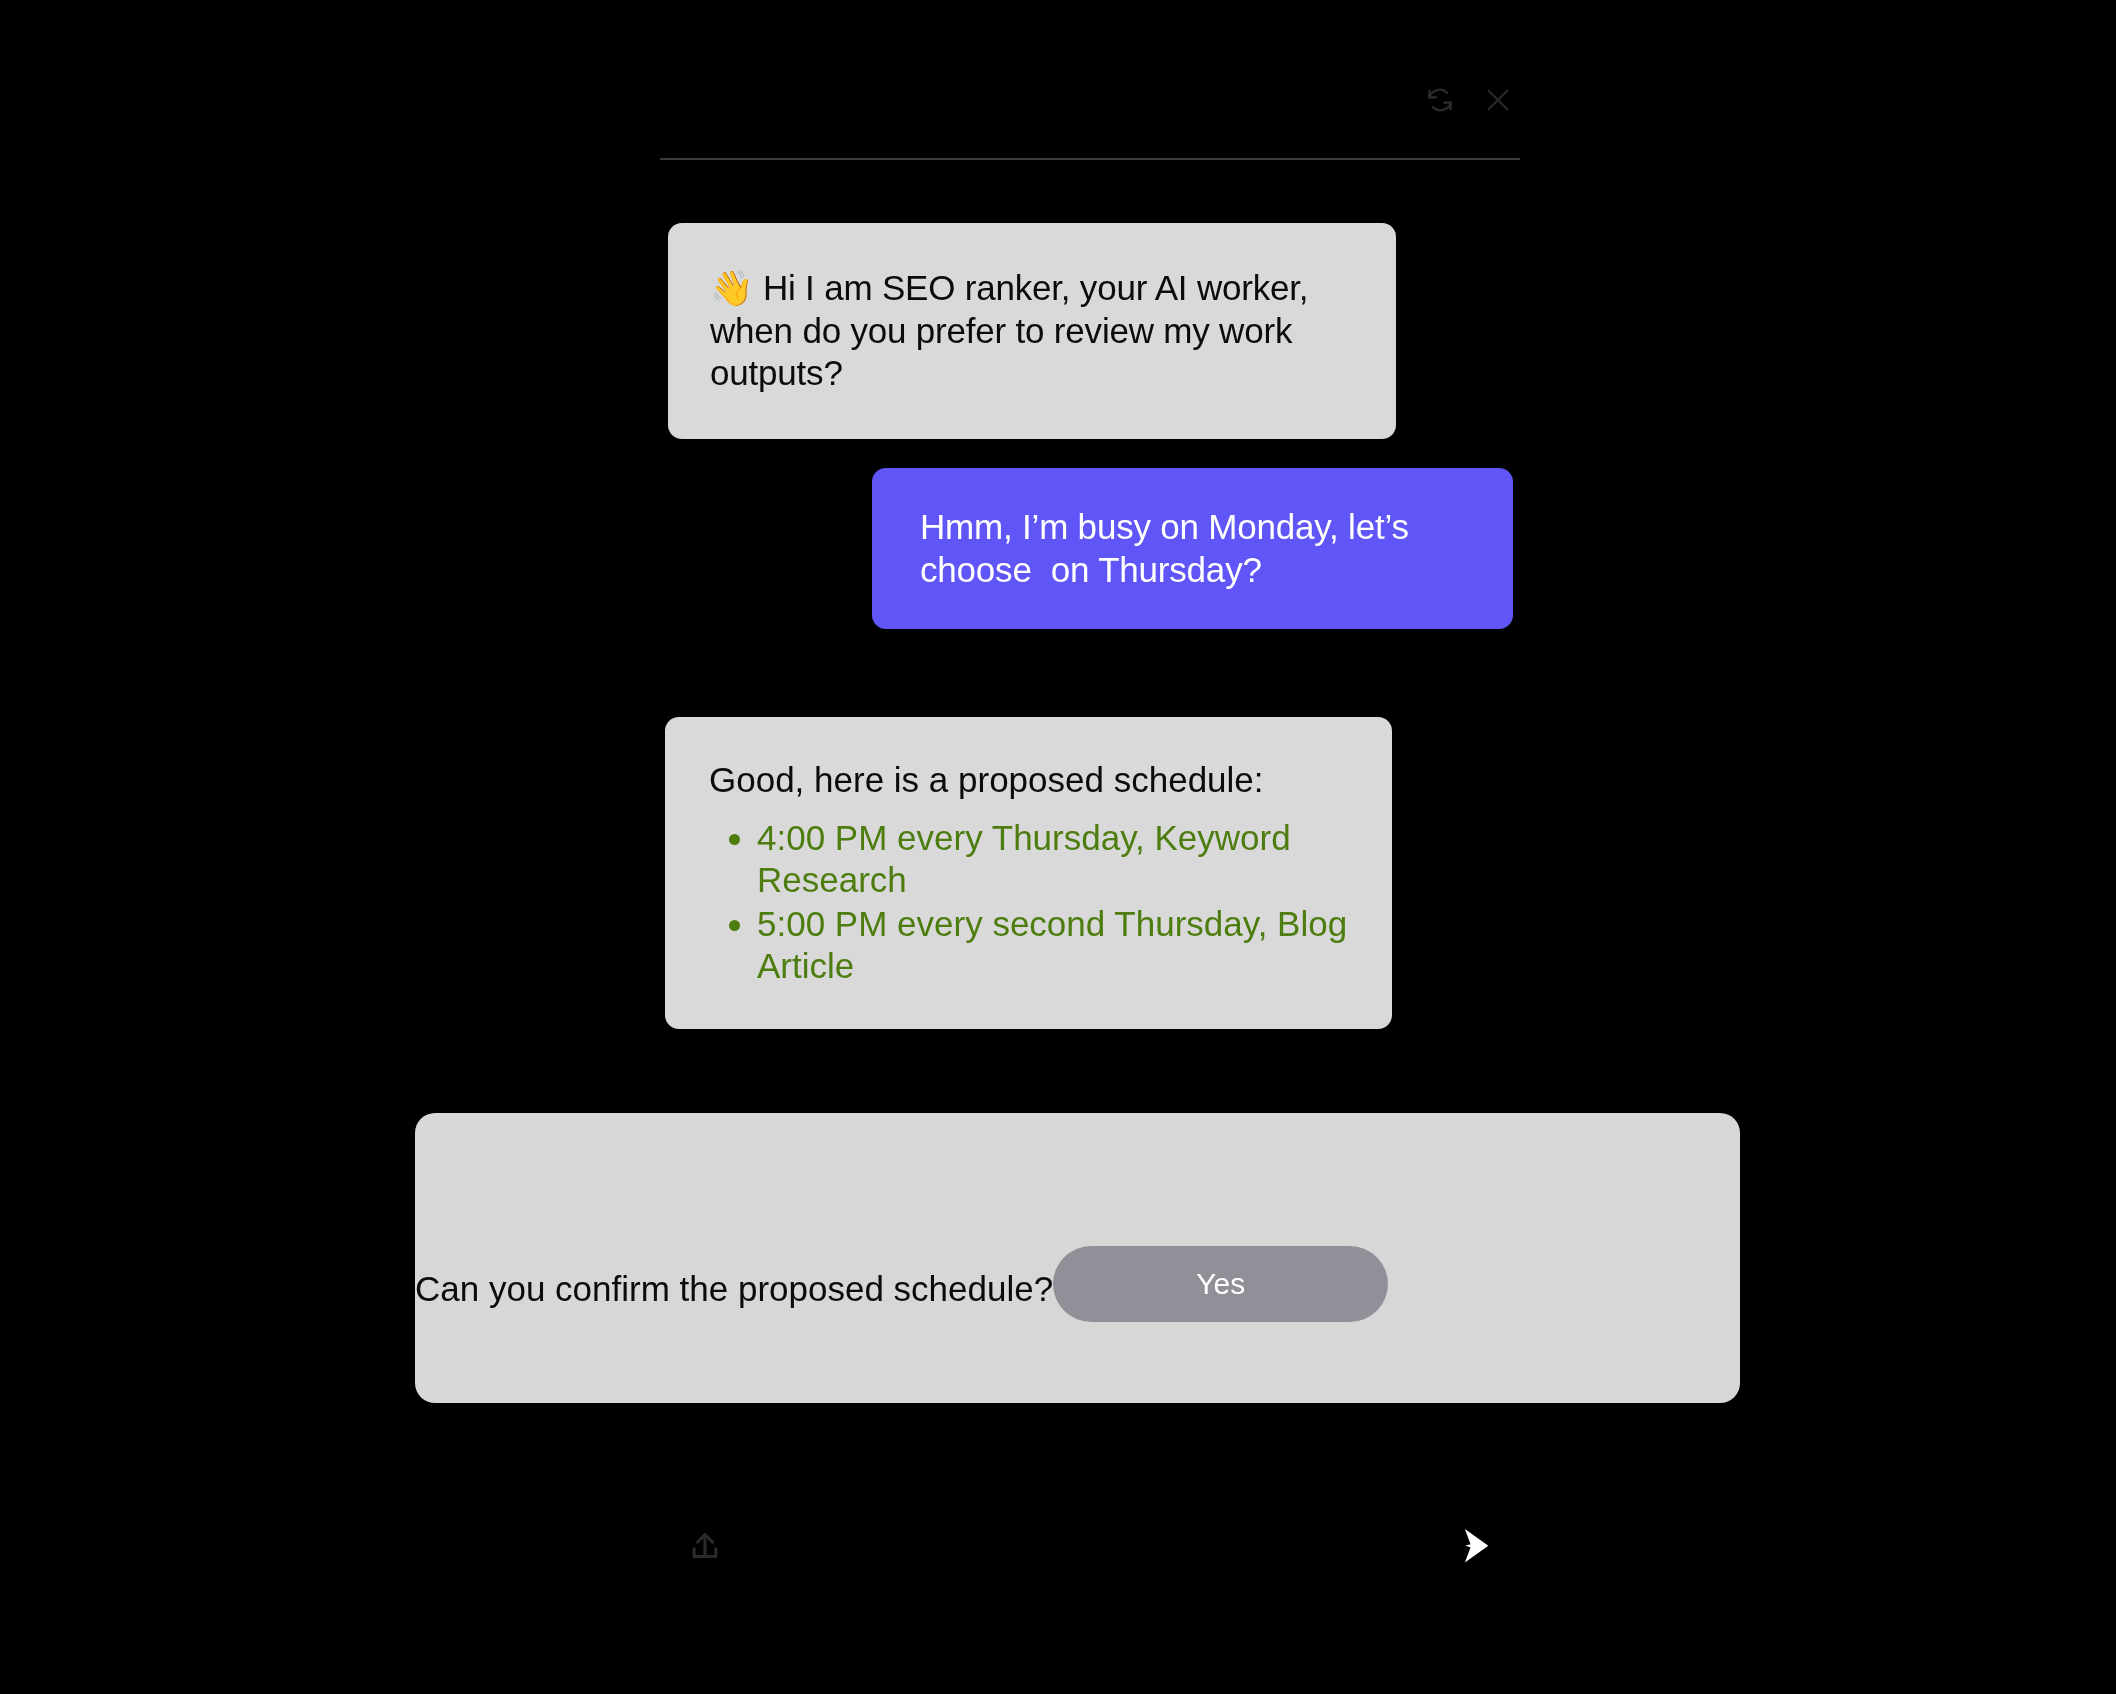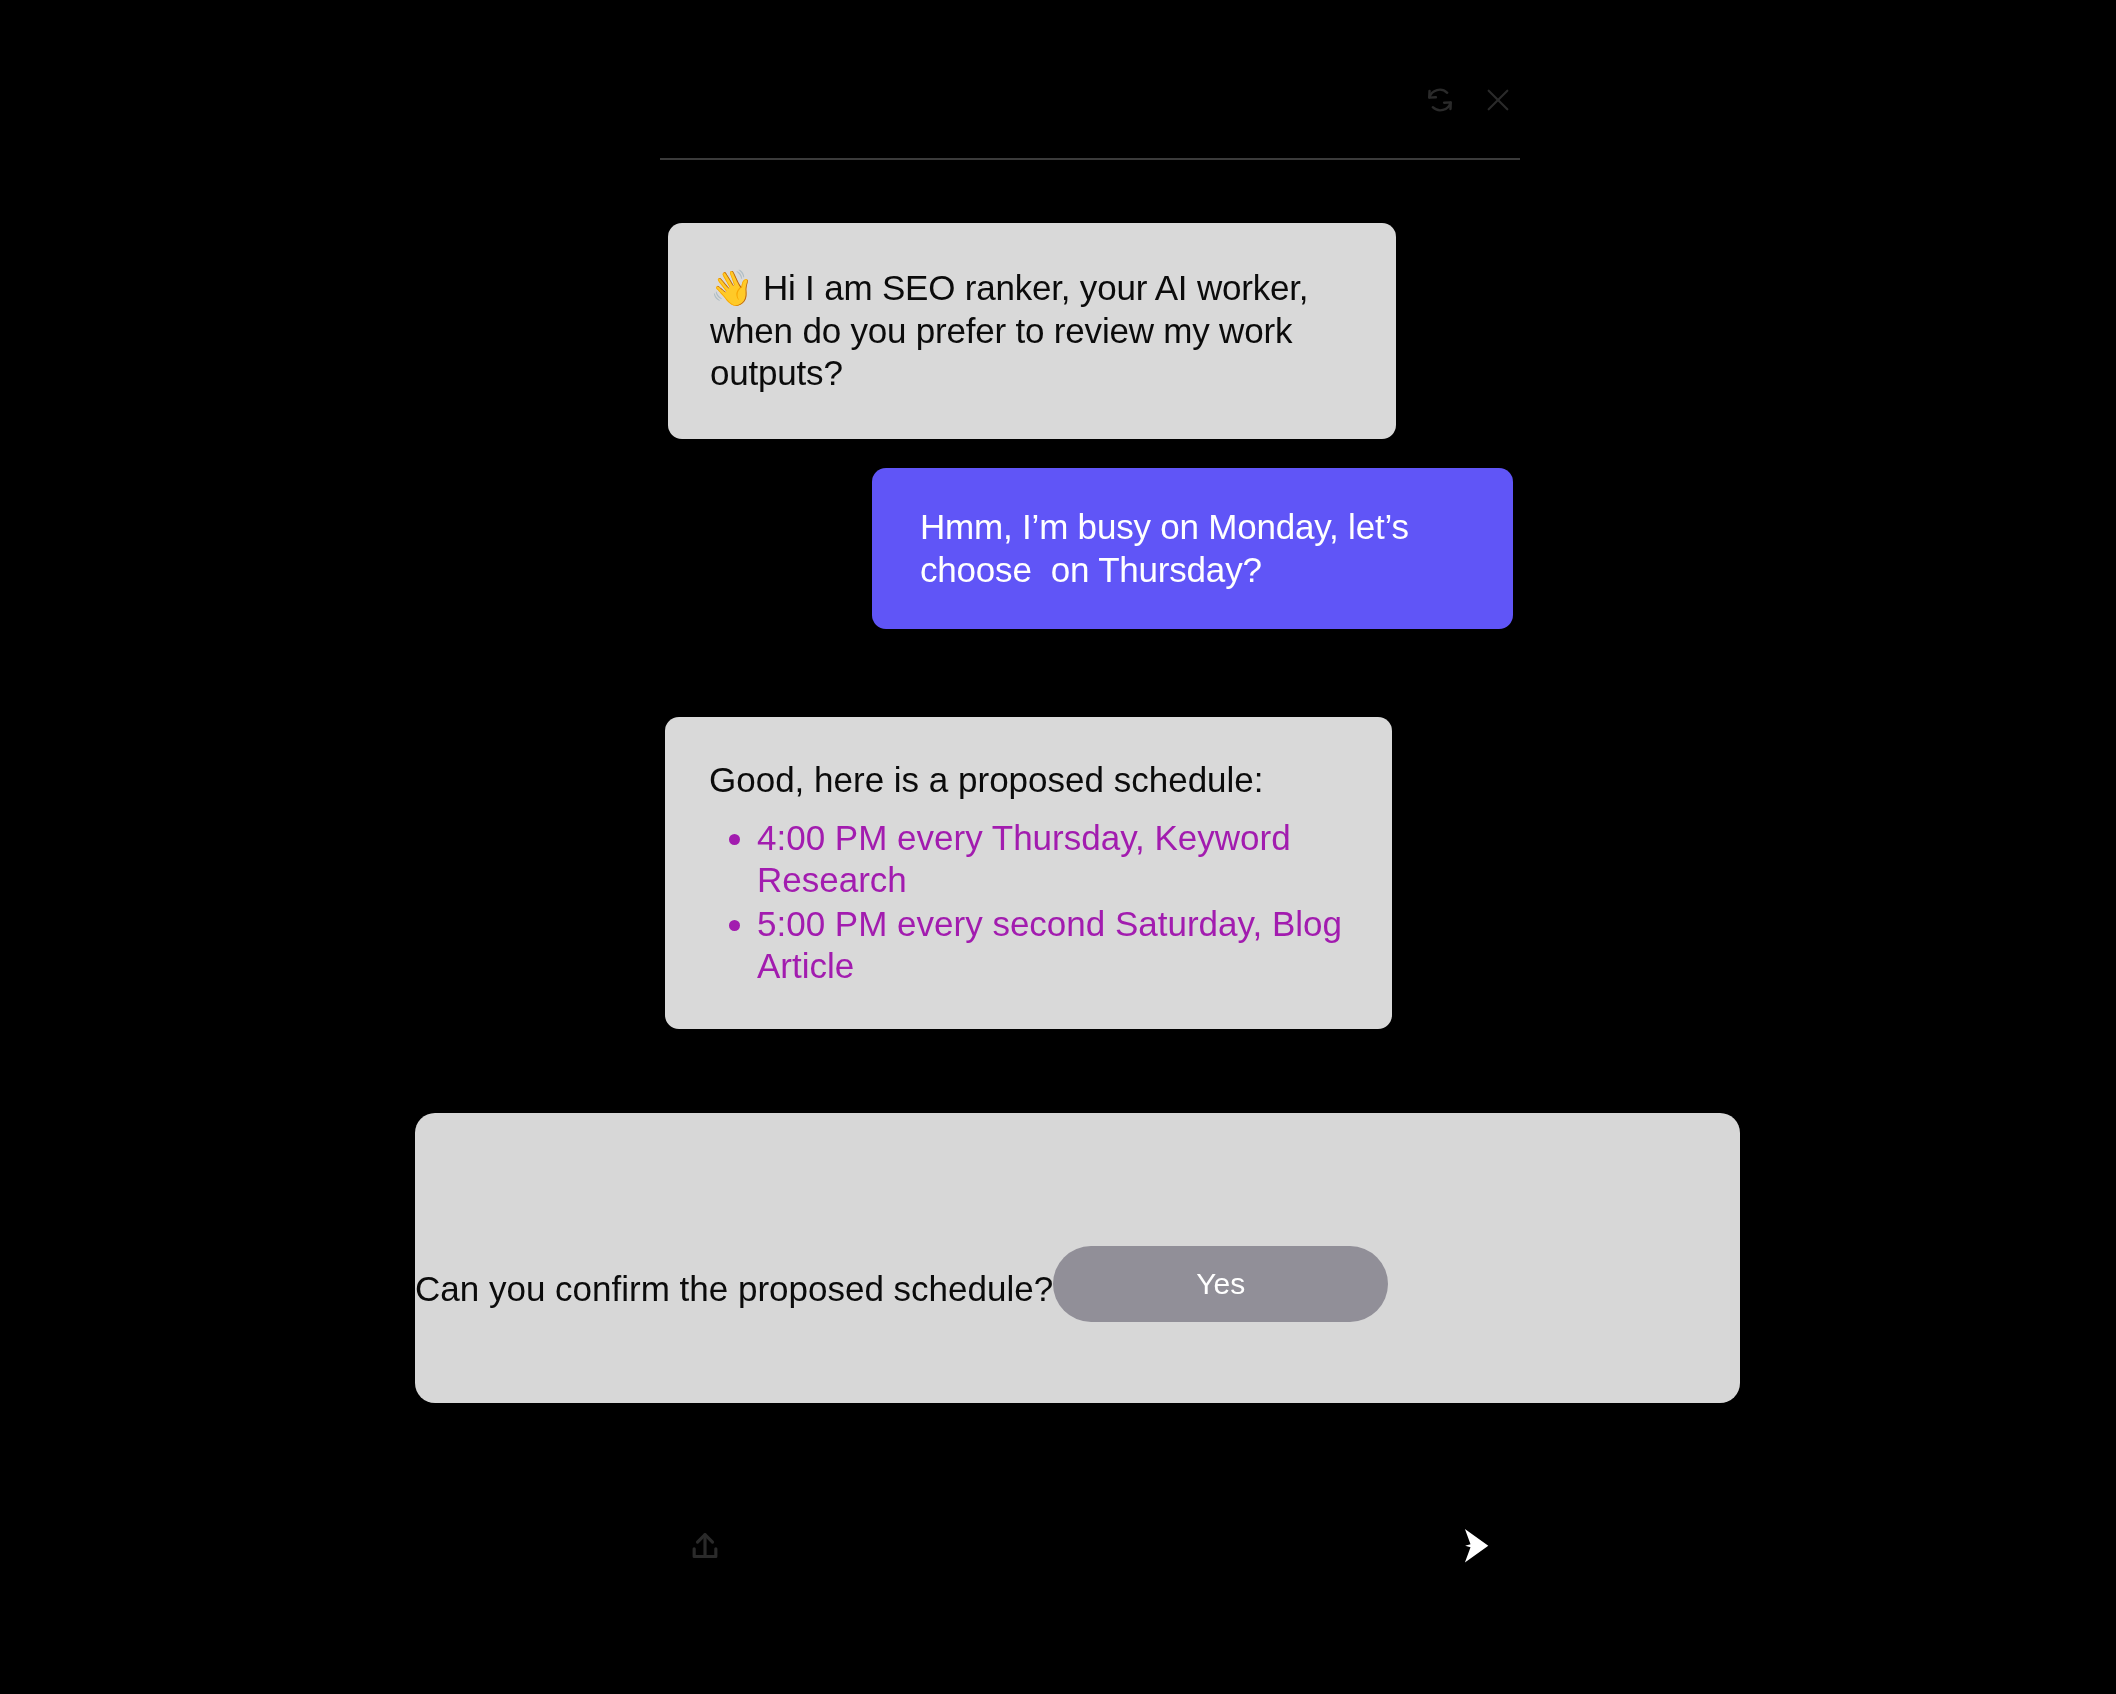--- a/index.html
+++ b/index.html
@@ -129,21 +129,21 @@
 
   .msg3-list {
     list-style: disc;
     margin: 0;
     padding-left: 48px;
   }
 
   .msg3-list li {
     font-size: 35px;
     line-height: 1.2;
-    color: #a21caf;
+    color: #4d7c0f;
     margin-bottom: 2px;
   }
 
   
   .confirm-card {
     position: absolute;
     left: 415px;
     top: 1113px;
     width: 1325px;
     height: 290px;
@@ -253,21 +253,21 @@
     </div>
 
     <div class="bubble bubble-agent" id="msg-1">
       <div class="bubble-text"><span>👋</span><span> Hi I am SEO ranker, your AI worker, when do you prefer to review my work outputs?</span></div>
     </div>
 
     <div class="bubble bubble-agent" id="msg-3">
       <div class="msg3-intro">Good, here is a proposed schedule:</div>
       <ul class="msg3-list">
         <li>4:00 PM every Thursday, Keyword Research</li>
-        <li>5:00 PM every second Saturday, Blog Article</li>
+        <li>5:00 PM every second Thursday, Blog Article</li>
       </ul>
     </div>
 
   </div>
 
   <div class="confirm-card">
     <div class="confirm-question">Can you confirm the proposed schedule?</div>
     <div class="confirm-actions">
       <button class="pill-btn pill-yes">Yes</button>
     </div>

